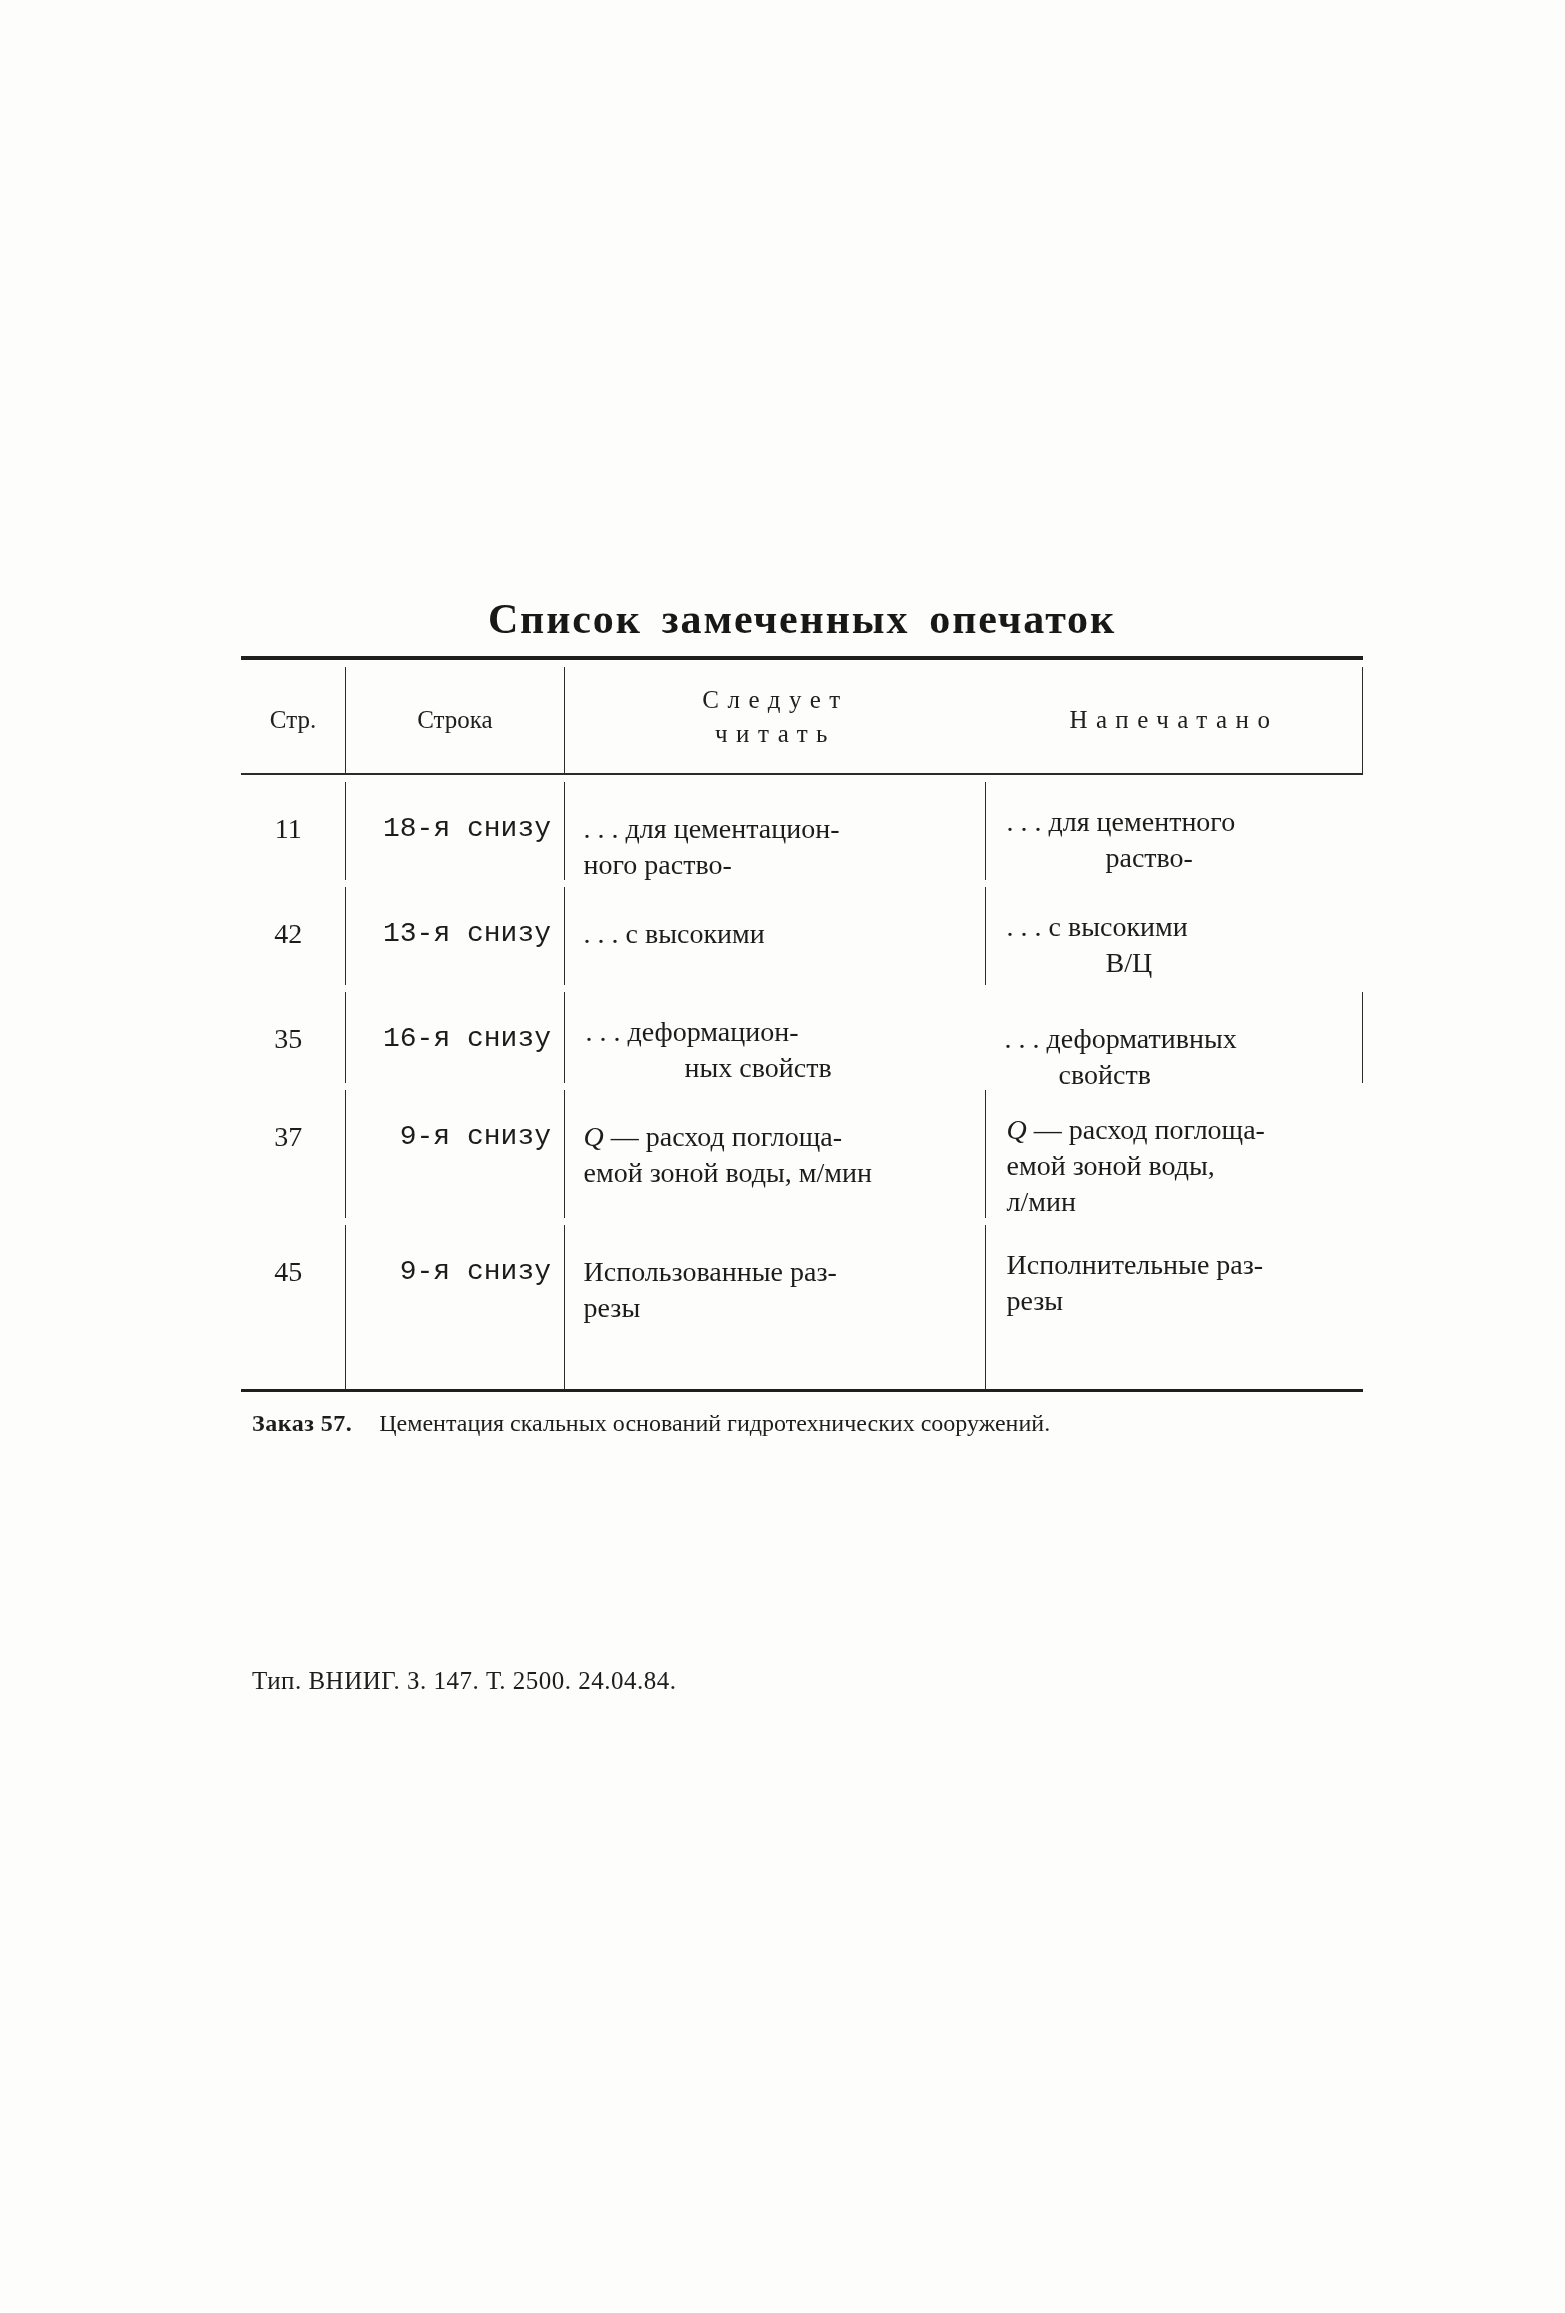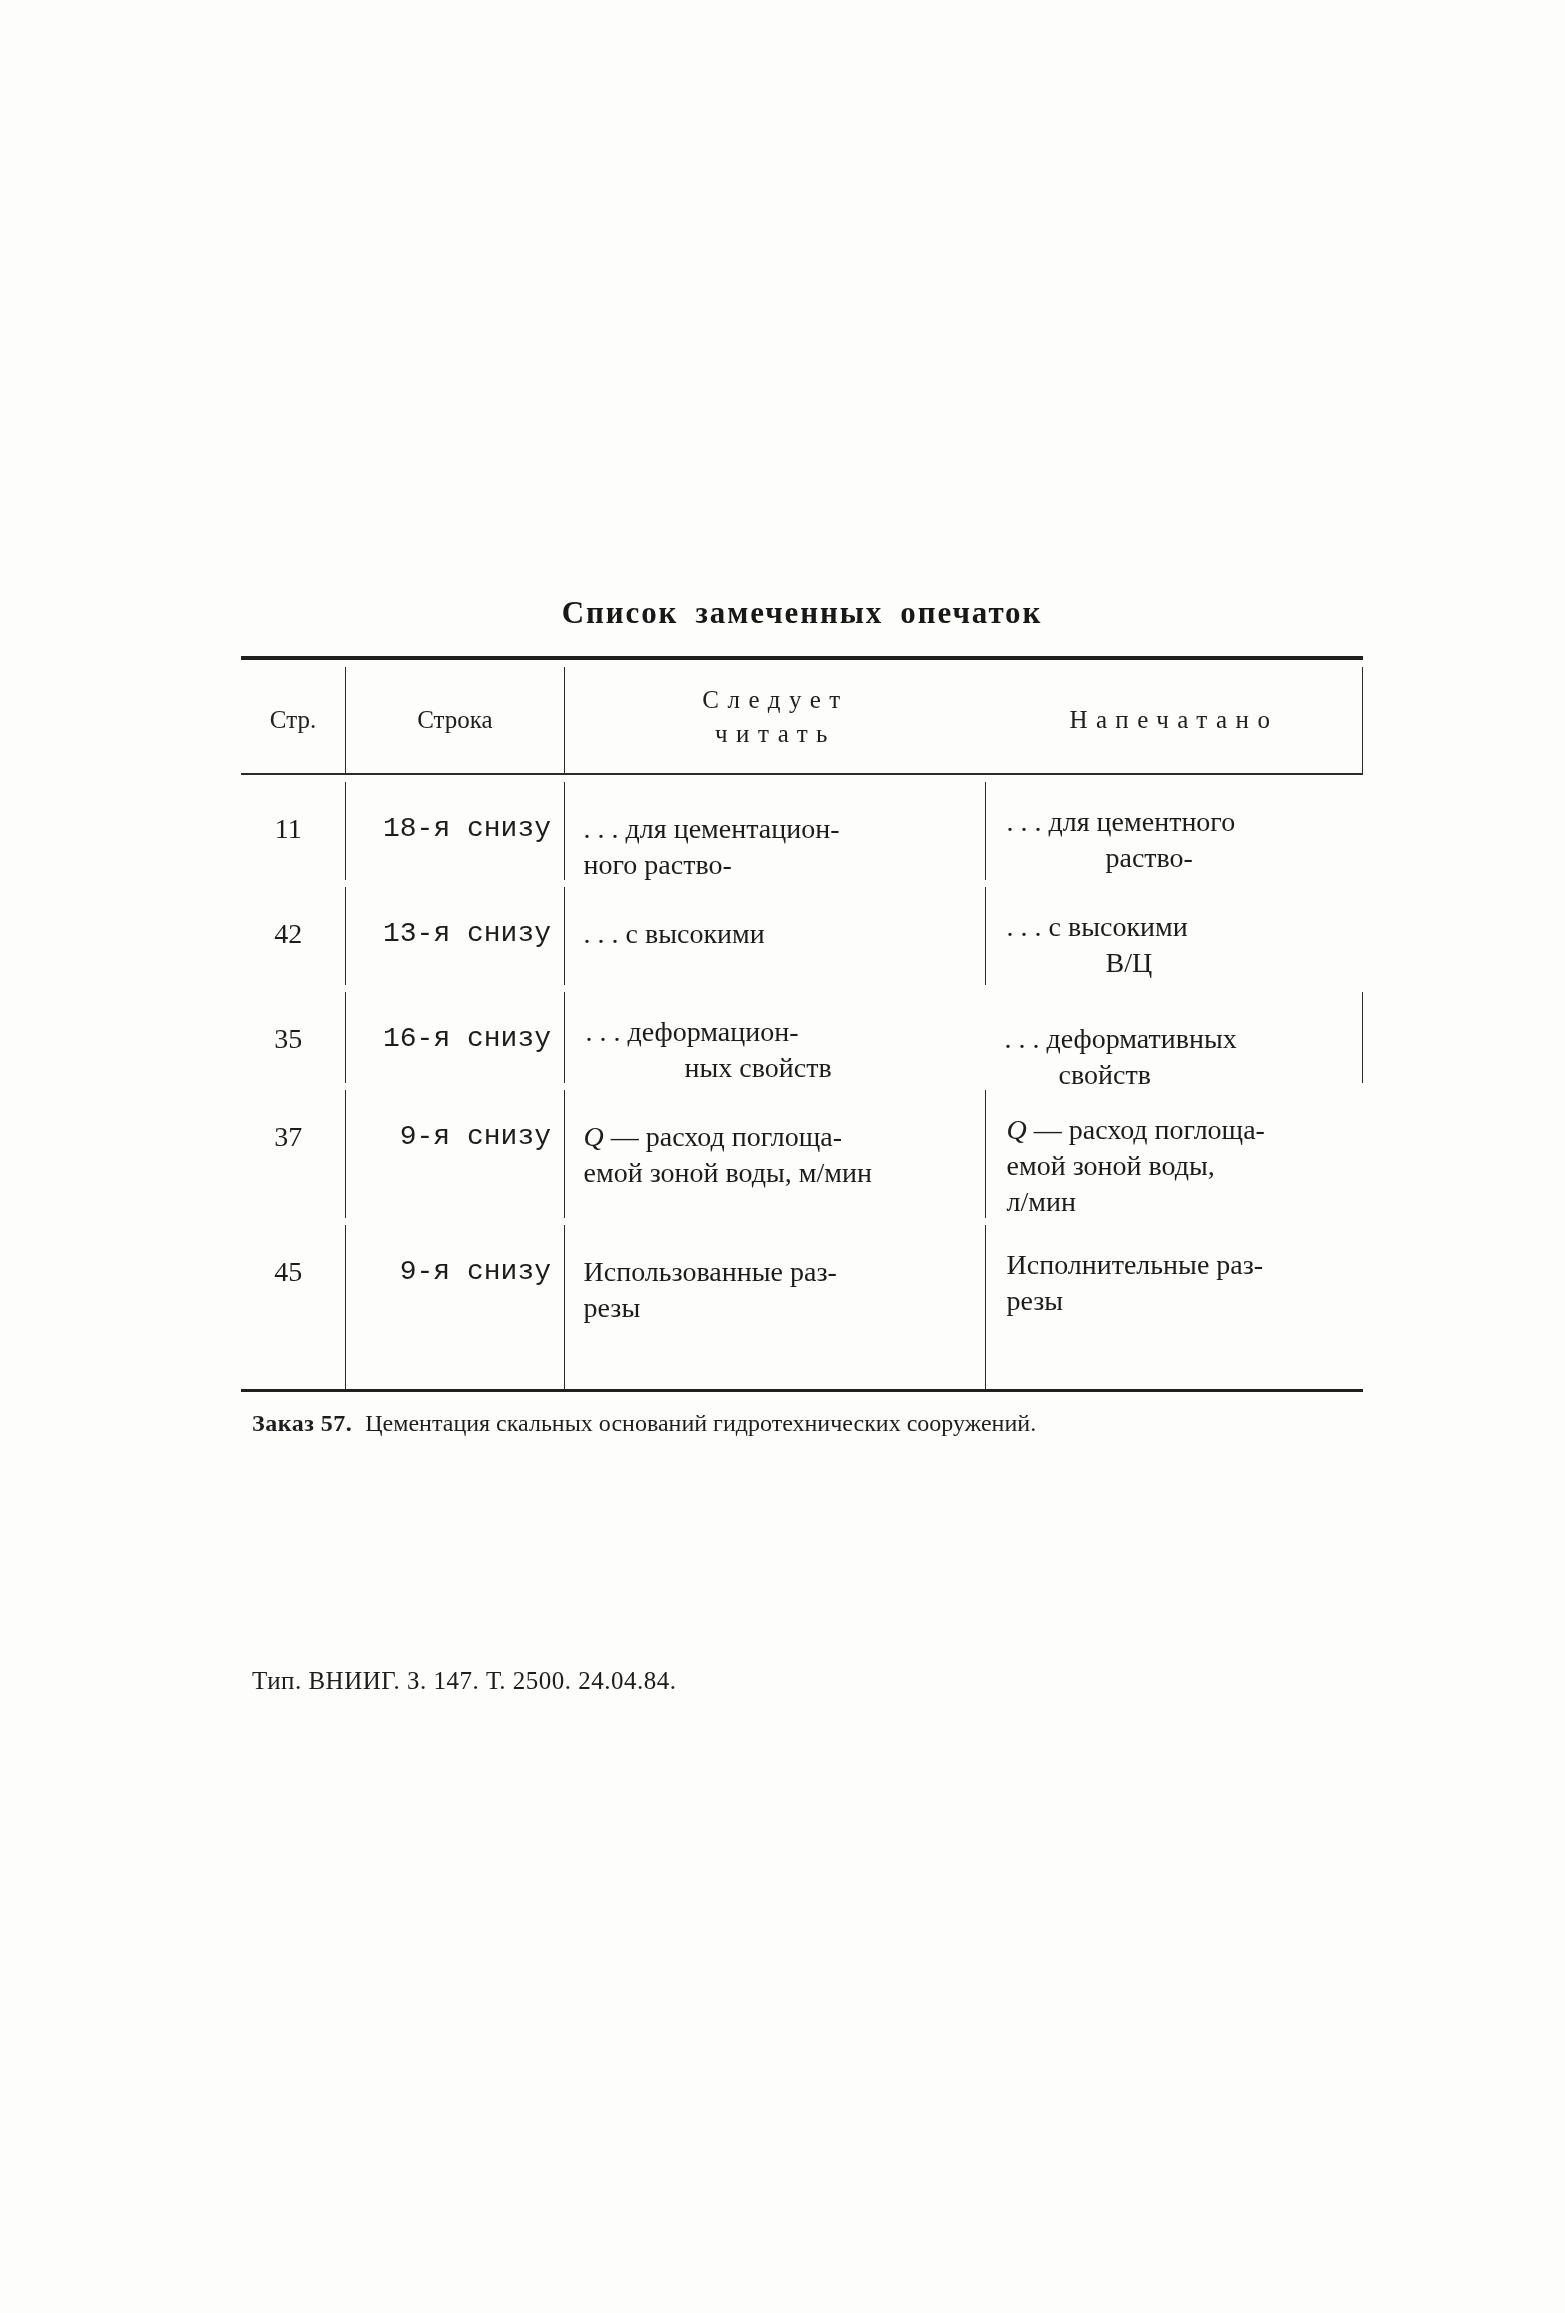--- a/index.html
+++ b/index.html
@@ -15,21 +15,21 @@
     font-family: "Liberation Serif", "DejaVu Serif", serif;
     color: #1c1c1c;
     overflow: hidden;
   }
   .title {
     position: absolute;
     left: 241px;
     top: 595px;
     width: 1122px;
     text-align: center;
-    font-size: 31px;
+    font-size: 42px;
     font-weight: bold;
     letter-spacing: 1.9px;
     word-spacing: 7.5px;
     color: #181818;
   }
   .errata-table {
     position: absolute;
     left: 241px;
     top: 656px;
     width: 1122px;
@@ -96,21 +96,21 @@
   .footnote {
     position: absolute;
     left: 252px;
     top: 1410px;
     width: 1119px;
     font-size: 24px;
     color: #1d1d1d;
   }
   .footnote .lbl {
     font-weight: bold;
-    margin-right: 13px;
+    margin-right: 27px;
     letter-spacing: 0.5px;
   }
   .imprint {
     position: absolute;
     left: 252px;
     top: 1667px;
     font-size: 25px;
     letter-spacing: 0.5px;
     color: #1d1d1d;
   }

